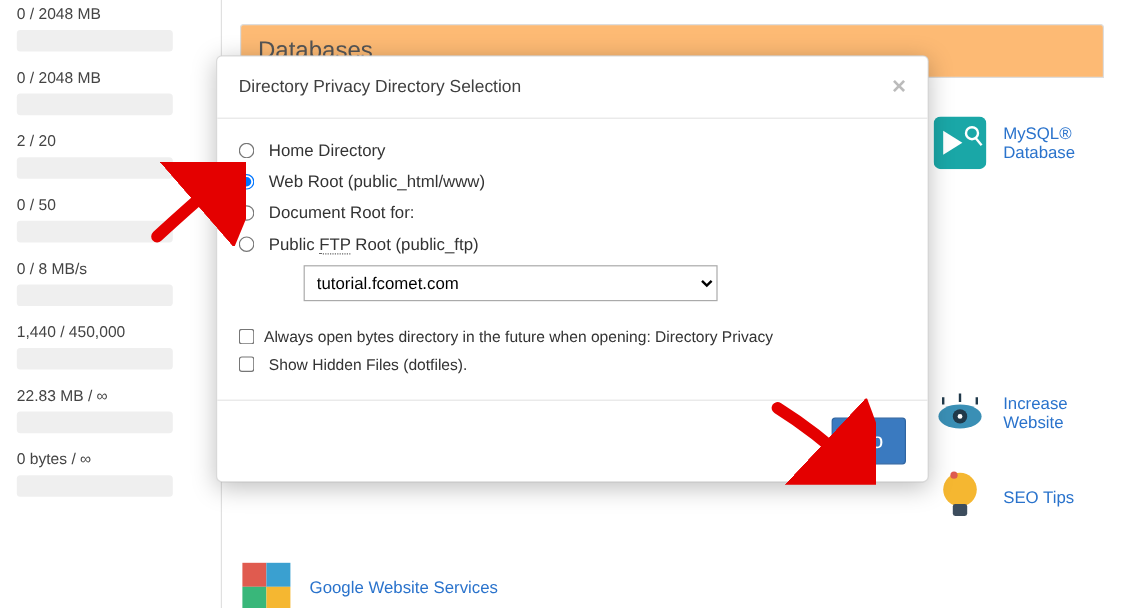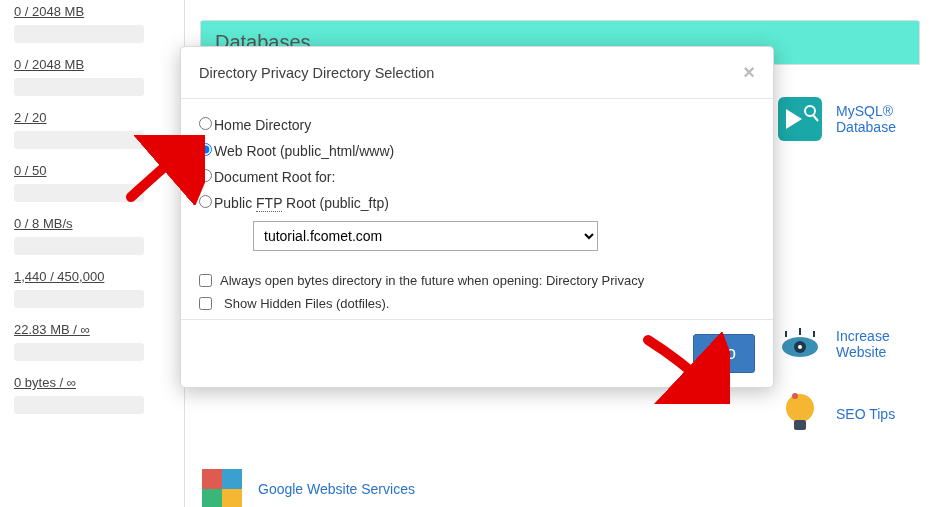--- a/index.html
+++ b/index.html
@@ -18,41 +18,40 @@
     left: 0; top: 0;
     width: 185px;
     height: 100%;
     border-right: 1px solid #e0e0e0;
     padding-left: 4px;
   }
   .stat {
     margin: 0 0 10px 0;
     font-size: 13px;
     color: #444;
-    text-decoration: underline;
   }
   .stat-label { padding: 4px 10px 6px 10px; }
   .stat-bar {
     height: 18px;
     width: 130px;
     background: #efefef;
     border-radius: 3px;
     margin-left: 10px;
   }
   .main {
     position: absolute;
     left: 200px; top: 0; right: 0; bottom: 0;
   }
   .panel-header {
     border: 1px solid #ddd;
     border-radius: 3px 3px 0 0;
     padding: 10px 14px;
     font-size: 20px;
     color: #555;
-    background: #5eead4;
+    background: #fdba74;
     margin-top: 20px;
     width: 720px;
   }
   .link-item {
     display: flex;
     align-items: center;
     gap: 14px;
     margin: 12px 0 24px 0;
     color: #2a73cc;
     font-size: 14px;
@@ -83,21 +82,21 @@
   }
   .modal-title { font-size: 14.5px; color: #404040; font-weight: normal; }
   .close { color: #bbb; font-size: 20px; cursor: pointer; font-weight: bold; }
   .modal-body {
     padding: 18px 18px 8px 18px;
     font-size: 14px;
     color: #333;
     border-bottom: 1px solid #e5e5e5;
   }
   .radio-row {
-    display: flex; align-items: flex-start; gap: 2px;
+    display: flex; align-items: center; gap: 12px;
     margin-bottom: 10px;
   }
   .radio-row input[type=radio] {
     margin: 0;
   }
   .select-wrap {
     margin: 6px 0 22px 22px;
     padding-left: 32px;
   }
   .select-wrap select {
@@ -265,21 +264,21 @@
     <div class="select-wrap">
       <select>
         <option>tutorial.fcomet.com</option>
       </select>
     </div>
 
     <label class="check-row">
       <input type="checkbox" style="">
       <span>Always open bytes directory in the future when opening: Directory Privacy</span>
     </label>
-    <label class="check-row" style="margin-bottom:0;gap:12px;">
+    <label class="check-row" style="margin-bottom:14px;gap:12px;">
       <input type="checkbox" style="">
       <span>Show Hidden Files (dotfiles).</span>
     </label>
   </div>
   <div class="modal-footer">
     <button class="btn-go">Go</button>
   </div>
 </div>
 
 <svg class="arrow1" width="80" height="70">

